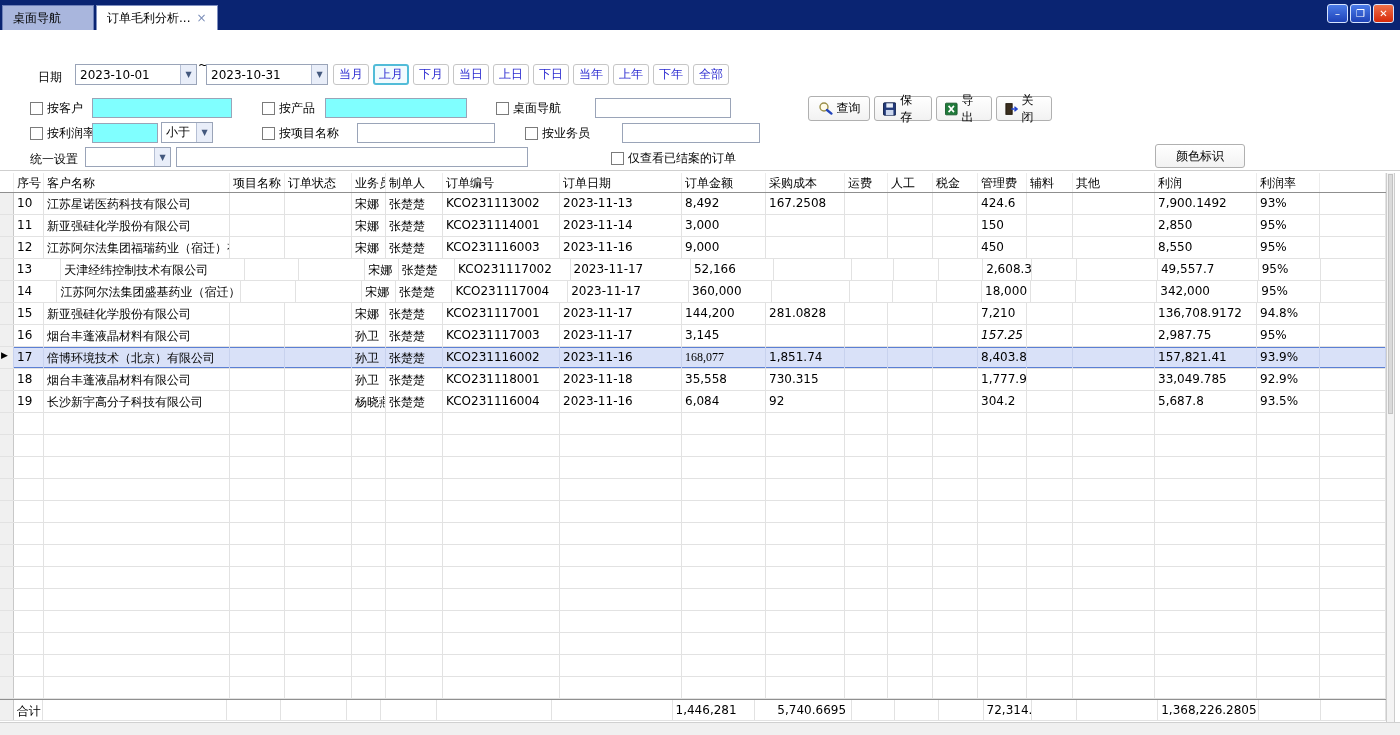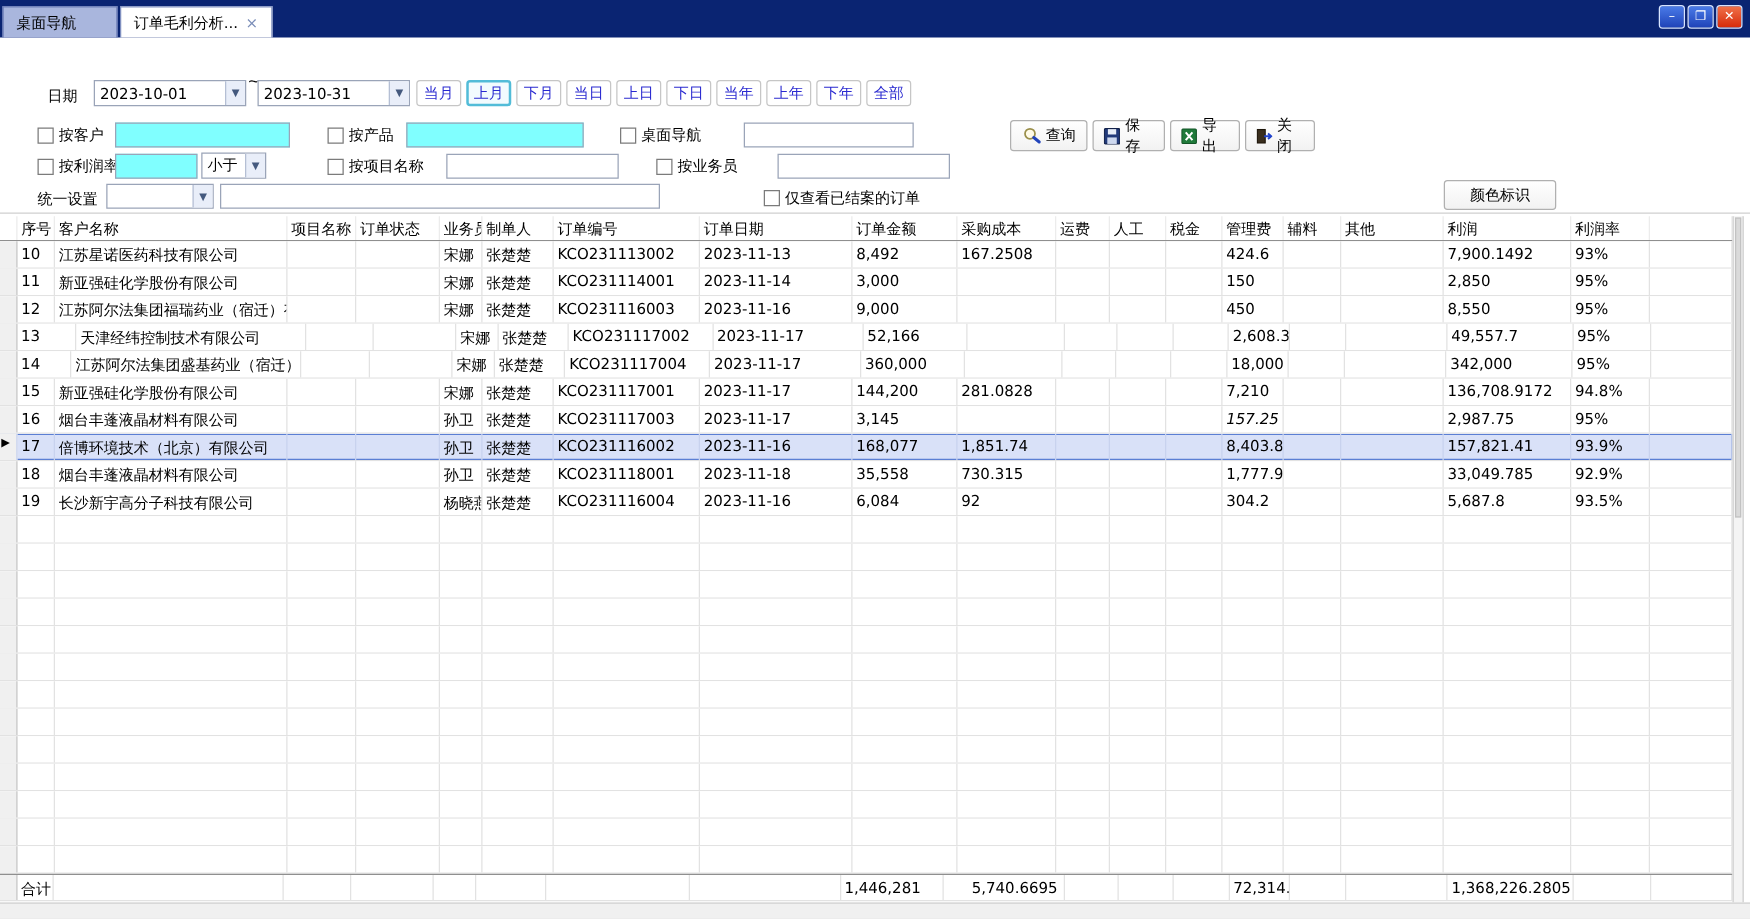--- a/index.html
+++ b/index.html
@@ -360,21 +360,21 @@
         <div class="trow selected">
           <div class="tcell marker" style="width: 14px;">▶</div>
           <div class="tcell" style="width: 30px;">17</div>
           <div class="tcell" style="width: 186px;">倍博环境技术（北京）有限公司</div>
           <div class="tcell" style="width: 55px;"></div>
           <div class="tcell" style="width: 67px;"></div>
           <div class="tcell" style="width: 34px;">孙卫</div>
           <div class="tcell" style="width: 57px;">张楚楚</div>
           <div class="tcell" style="width: 117px;">KCO231116002</div>
           <div class="tcell" style="width: 122px;">2023-11-16</div>
-          <div class="tcell" style="width: 84px;">168,077</div>
+          <div class="tcell" style="width: 84px; font-family: Liberation Serif, serif;">168,077</div>
           <div class="tcell" style="width: 79px;">1,851.74</div>
           <div class="tcell" style="width: 43px;"></div>
           <div class="tcell" style="width: 45px;"></div>
           <div class="tcell" style="width: 45px;"></div>
           <div class="tcell" style="width: 49px;">8,403.85</div>
           <div class="tcell" style="width: 46px;"></div>
           <div class="tcell" style="width: 82px;"></div>
           <div class="tcell" style="width: 102px;">157,821.41</div>
           <div class="tcell" style="width: 63px;">93.9%</div>
           <div class="tcell" style="width: 66px;"></div>

